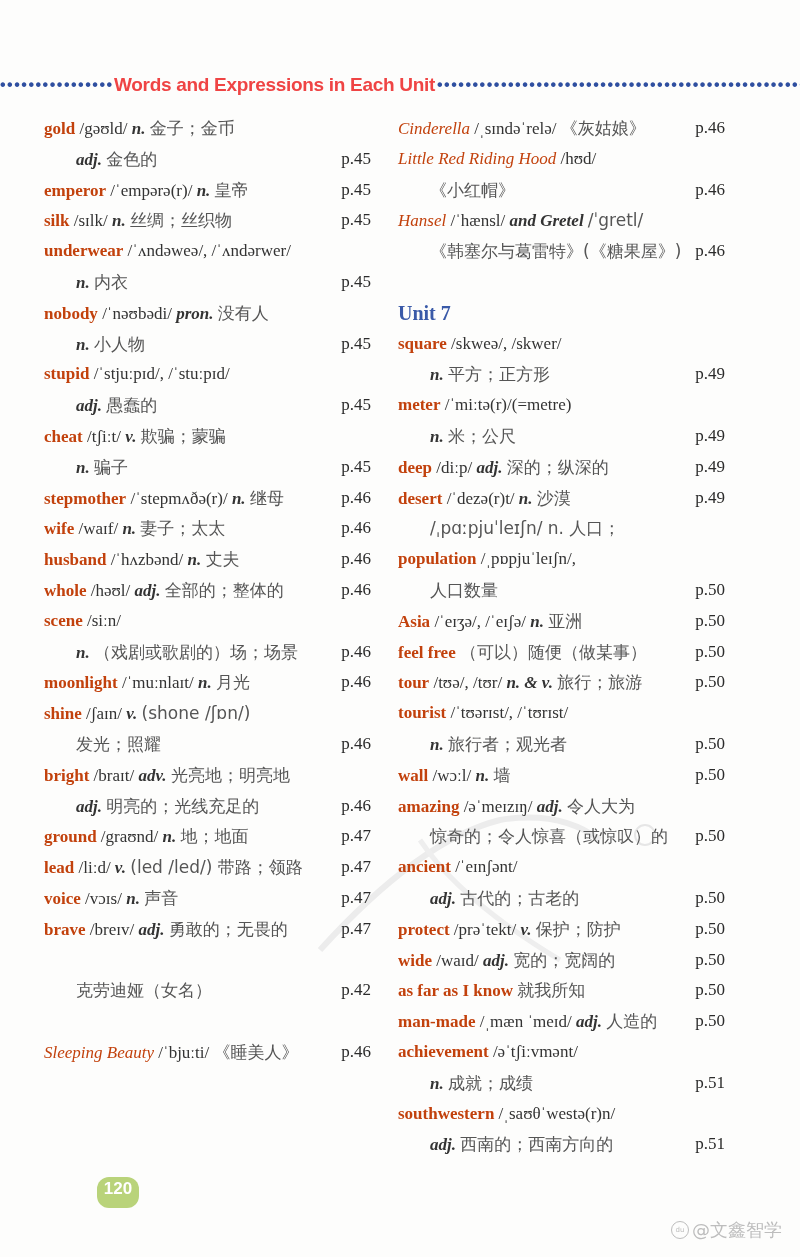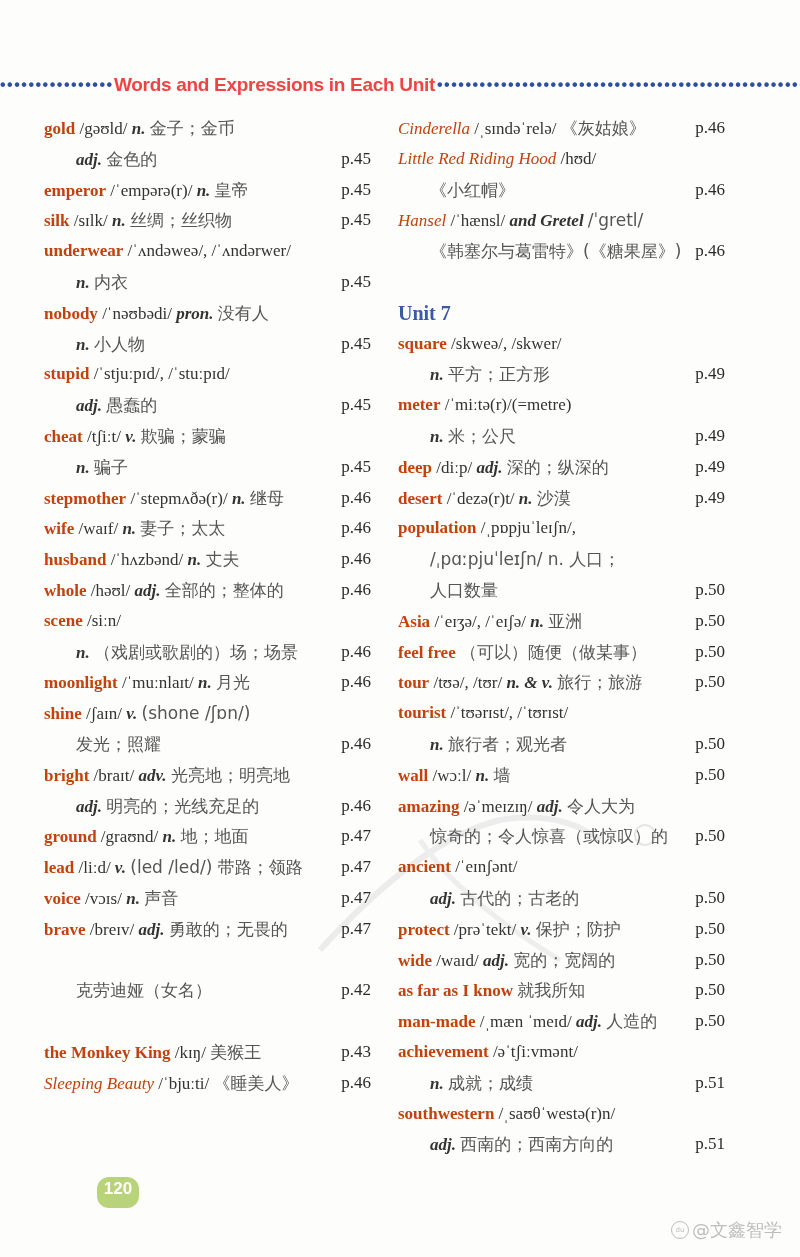--- a/index.html
+++ b/index.html
@@ -161,39 +161,38 @@
     <div class="row indent"><span class="text"><span class="zh">发光；照耀</span> </span><span class="page">p.46</span></div>
     <div class="row"><span class="text"><span class="word">bright</span> <span class="phon">/braɪt/</span> <span class="pos">adv.</span> <span class="zh">光亮地；明亮地</span> </span></div>
     <div class="row indent"><span class="text"><span class="pos">adj.</span> <span class="zh">明亮的；光线充足的</span> </span><span class="page">p.46</span></div>
     <div class="row"><span class="text"><span class="word">ground</span> <span class="phon">/graʊnd/</span> <span class="pos">n.</span> <span class="zh">地；地面</span> </span><span class="page">p.47</span></div>
     <div class="row"><span class="text"><span class="word">lead</span> <span class="phon">/liːd/</span> <span class="pos">v.</span> <span class="zh">(led /led/) 带路；领路</span> </span><span class="page">p.47</span></div>
     <div class="row"><span class="text"><span class="word">voice</span> <span class="phon">/vɔɪs/</span> <span class="pos">n.</span> <span class="zh">声音</span> </span><span class="page">p.47</span></div>
     <div class="row"><span class="text"><span class="word">brave</span> <span class="phon">/breɪv/</span> <span class="pos">adj.</span> <span class="zh">勇敢的；无畏的</span> </span><span class="page">p.47</span></div>
     <div class="row spacer"></div>
     <div class="row indent"><span class="text"><span class="zh">克劳迪娅（女名）</span> </span><span class="page">p.42</span></div>
     <div class="row spacer"></div>
-    <div class="row"><span class="text"><span class="word plain">the Monkey King</span> <span class="phon">/kɪŋ/</span> <span class="zh">美猴王</span> </span><span class="page">p.43</span></div>
     <div class="row"><span class="text"><span class="word italic">Sleeping Beauty</span> <span class="phon">/ˈbjuːti/</span> <span class="zh">《睡美人》</span> </span><span class="page">p.46</span></div>
   </div>
 <div class="col right" id="col-right">
     <div class="row"><span class="text"><span class="word italic">Cinderella</span> <span class="phon">/ˌsɪndəˈrelə/</span> <span class="zh">《灰姑娘》</span> </span><span class="page">p.46</span></div>
     <div class="row"><span class="text"><span class="word italic">Little Red Riding Hood</span> <span class="phon">/hʊd/</span> </span></div>
     <div class="row indent"><span class="text"><span class="zh">《小红帽》</span> </span><span class="page">p.46</span></div>
     <div class="row"><span class="text"><span class="word italic">Hansel</span> <span class="phon">/ˈhænsl/</span> <span class="pos">and Gretel</span> <span class="zh">/ˈgretl/</span> </span></div>
     <div class="row indent"><span class="text"><span class="zh">《韩塞尔与葛雷特》(《糖果屋》)</span> </span><span class="page">p.46</span></div>
     <div class="row spacer"></div>
     <div class="row"><span class="unit-heading">Unit 7</span></div>
     <div class="row"><span class="text"><span class="word">square</span> <span class="phon">/skweə/, /skwer/</span> </span></div>
     <div class="row indent"><span class="text"><span class="pos">n.</span> <span class="zh">平方；正方形</span> </span><span class="page">p.49</span></div>
     <div class="row"><span class="text"><span class="word">meter</span> <span class="phon">/ˈmiːtə(r)/(=metre)</span> </span></div>
     <div class="row indent"><span class="text"><span class="pos">n.</span> <span class="zh">米；公尺</span> </span><span class="page">p.49</span></div>
     <div class="row"><span class="text"><span class="word">deep</span> <span class="phon">/diːp/</span> <span class="pos">adj.</span> <span class="zh">深的；纵深的</span> </span><span class="page">p.49</span></div>
     <div class="row"><span class="text"><span class="word">desert</span> <span class="phon">/ˈdezə(r)t/</span> <span class="pos">n.</span> <span class="zh">沙漠</span> </span><span class="page">p.49</span></div>
+    <div class="row indent"><span class="text"><span class="zh">/ˌpɑːpjuˈleɪʃn/ n. 人口；</span> </span></div>
     <div class="row"><span class="text"><span class="word">population</span> <span class="phon">/ˌpɒpjuˈleɪʃn/,</span> </span></div>
-    <div class="row indent"><span class="text"><span class="zh">/ˌpɑːpjuˈleɪʃn/ n. 人口；</span> </span></div>
     <div class="row indent"><span class="text"><span class="zh">人口数量</span> </span><span class="page">p.50</span></div>
     <div class="row"><span class="text"><span class="word">Asia</span> <span class="phon">/ˈeɪʒə/, /ˈeɪʃə/</span> <span class="pos">n.</span> <span class="zh">亚洲</span> </span><span class="page">p.50</span></div>
     <div class="row"><span class="text"><span class="word plain">feel free</span> <span class="zh">（可以）随便（做某事）</span> </span><span class="page">p.50</span></div>
     <div class="row"><span class="text"><span class="word">tour</span> <span class="phon">/tʊə/, /tʊr/</span> <span class="pos">n. &amp; v.</span> <span class="zh">旅行；旅游</span> </span><span class="page">p.50</span></div>
     <div class="row"><span class="text"><span class="word">tourist</span> <span class="phon">/ˈtʊərɪst/, /ˈtʊrɪst/</span> </span></div>
     <div class="row indent"><span class="text"><span class="pos">n.</span> <span class="zh">旅行者；观光者</span> </span><span class="page">p.50</span></div>
     <div class="row"><span class="text"><span class="word">wall</span> <span class="phon">/wɔːl/</span> <span class="pos">n.</span> <span class="zh">墙</span> </span><span class="page">p.50</span></div>
     <div class="row"><span class="text"><span class="word plain">amazing</span> <span class="phon">/əˈmeɪzɪŋ/</span> <span class="pos">adj.</span> <span class="zh">令人大为</span> </span></div>
     <div class="row indent"><span class="text"><span class="zh">惊奇的；令人惊喜（或惊叹）的</span> </span><span class="page">p.50</span></div>
     <div class="row"><span class="text"><span class="word">ancient</span> <span class="phon">/ˈeɪnʃənt/</span> </span></div>

